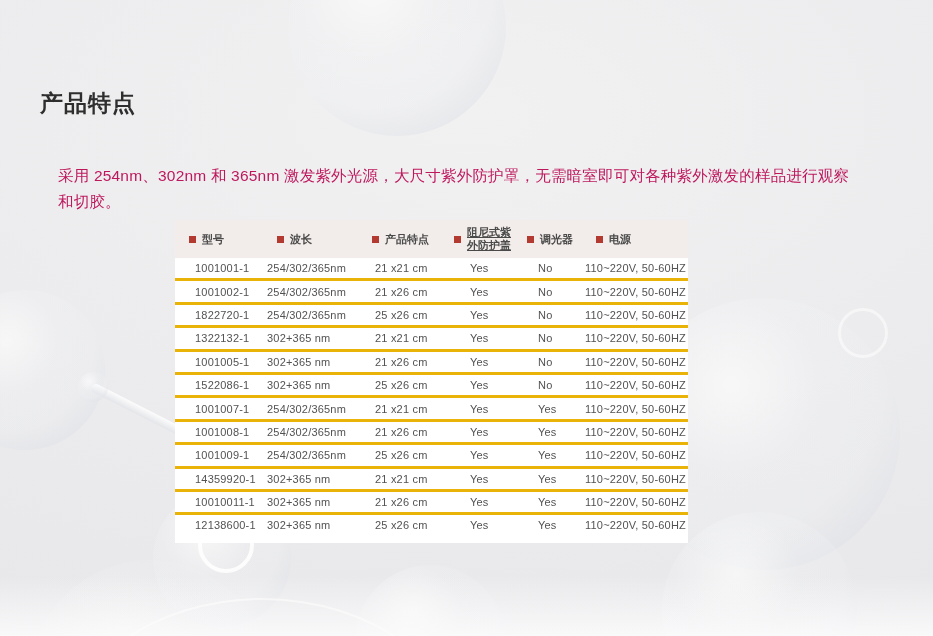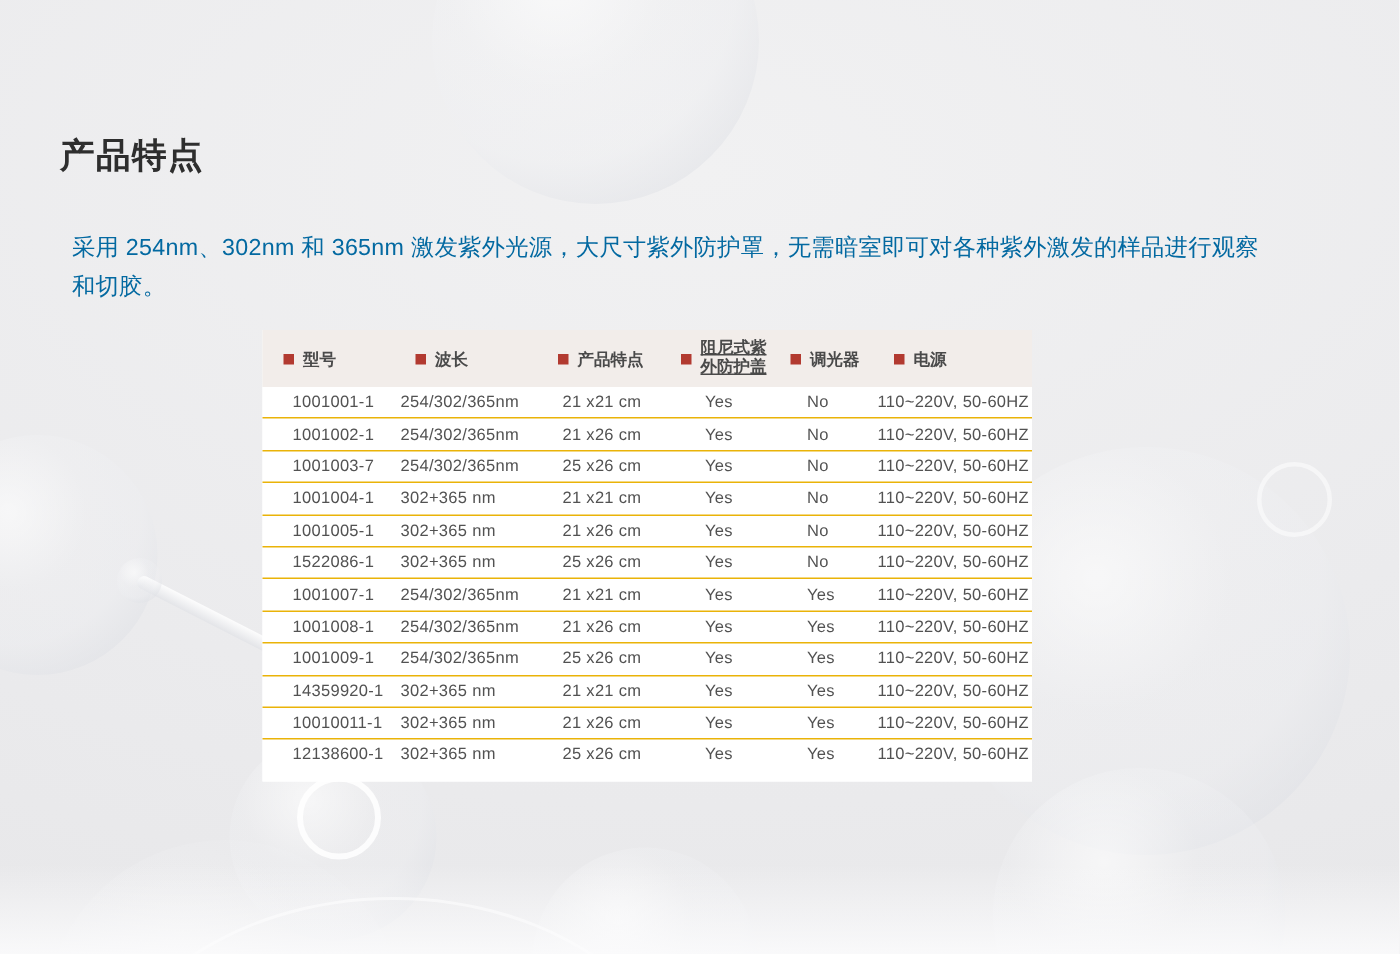--- a/index.html
+++ b/index.html
@@ -44,42 +44,42 @@
   .arc{
     position:absolute;left:60px;top:598px;width:400px;height:300px;border-radius:50%;
     border:2px solid rgba(255,255,255,0.8);opacity:.7;
   }
   
   .page-title{
     position:absolute;left:40px;top:88px;z-index:2;margin:0;
     font-size:23px;font-weight:700;color:#2e2e2e;letter-spacing:1px;
   }
   .description{
-    position:absolute;left:40px;top:145px;z-index:2;margin:8px;width:792px;
-    font-size:15.5px;line-height:26px;color:#0369a1;letter-spacing:0.2px;
+    position:absolute;left:40px;top:145px;z-index:2;margin:18px;width:792px;
+    font-size:15.5px;line-height:26px;color:#be185d;letter-spacing:0.2px;
   }
   
   .spec-table{
     position:absolute;left:175px;top:220px;width:513px;z-index:3;
     background:var(--table-bg,#fff);
     font-size:11px;
   }
   .thead,.tr{display:grid;grid-template-columns:92px 108px 95px 68px 47px 1fr;}
   .thead{
     height:38px;background:var(--header-bg,#f2edea);
     align-items:center;color:#4a4a4a;font-weight:700;
   }
   .th{display:flex;align-items:center;gap:6px;white-space:nowrap;}
   .th-0{margin-left:14px}.th-1{margin-left:10px}.th-2{margin-left:-3px}
   .th-3{margin-left:-16px}.th-4{margin-left:-11px}.th-5{margin-left:11px}
   .th-3 .th-label{width:48px;white-space:normal;line-height:13px;text-decoration:underline;}
   .bullet{width:7px;height:7px;background:var(--accent,#b23a30);flex-shrink:0;}
   .tbody{background:var(--table-bg,#fff);padding-bottom:7px;}
   .tr{height:20.4px;color:#525252;}
-  .tr + .tr{border-top:1px solid #eab308;}
+  .tr + .tr{border-top:3px solid #eab308;}
   .td{display:flex;align-items:center;white-space:nowrap;letter-spacing:0.2px;}
   .td-0{padding-left:20px;}
 </style>
 </head>
 <body>
 
 <div class="bg">
   <div class="bubble b-top"></div>
   <div class="bubble b-right"></div>
   <div class="bubble b-left"></div>
@@ -136,29 +136,29 @@
       </div>
       <div class="tr">
         <div class="td td-0">1001002-1</div>
         <div class="td td-1">254/302/365nm</div>
         <div class="td td-2">21 x26 cm</div>
         <div class="td td-3">Yes</div>
         <div class="td td-4">No</div>
         <div class="td td-5">110~220V, 50-60HZ</div>
       </div>
       <div class="tr">
-        <div class="td td-0">1001003-7</div>
-        <div class="td td-1">254/302/365nm</div>
-        <div class="td td-2">25 x26 cm</div>
-        <div class="td td-3">Yes</div>
-        <div class="td td-4">No</div>
-        <div class="td td-5">110~220V, 50-60HZ</div>
-      </div>
-      <div class="tr">
-        <div class="td td-0">1001004-1</div>
+        <div class="td td-0">1822720-1</div>
+        <div class="td td-1">254/302/365nm</div>
+        <div class="td td-2">25 x26 cm</div>
+        <div class="td td-3">Yes</div>
+        <div class="td td-4">No</div>
+        <div class="td td-5">110~220V, 50-60HZ</div>
+      </div>
+      <div class="tr">
+        <div class="td td-0">1322132-1</div>
         <div class="td td-1">302+365 nm</div>
         <div class="td td-2">21 x21 cm</div>
         <div class="td td-3">Yes</div>
         <div class="td td-4">No</div>
         <div class="td td-5">110~220V, 50-60HZ</div>
       </div>
       <div class="tr">
         <div class="td td-0">1001005-1</div>
         <div class="td td-1">302+365 nm</div>
         <div class="td td-2">21 x26 cm</div>

